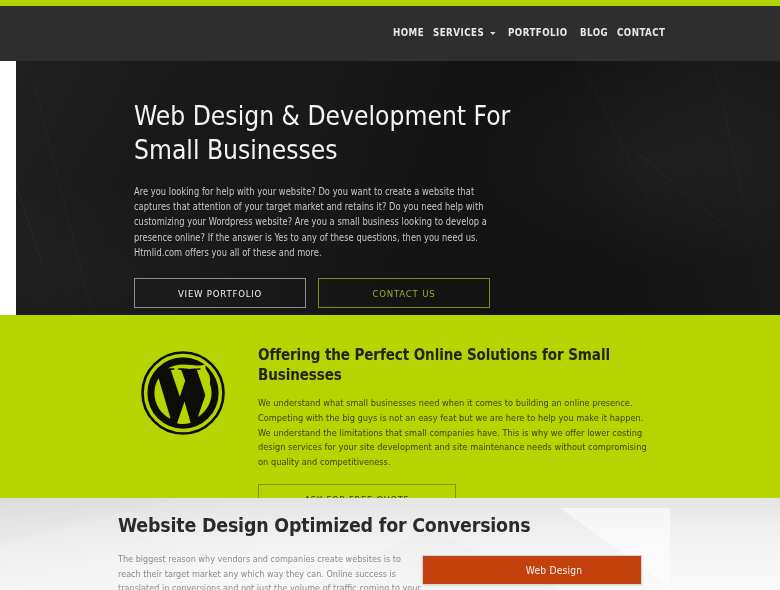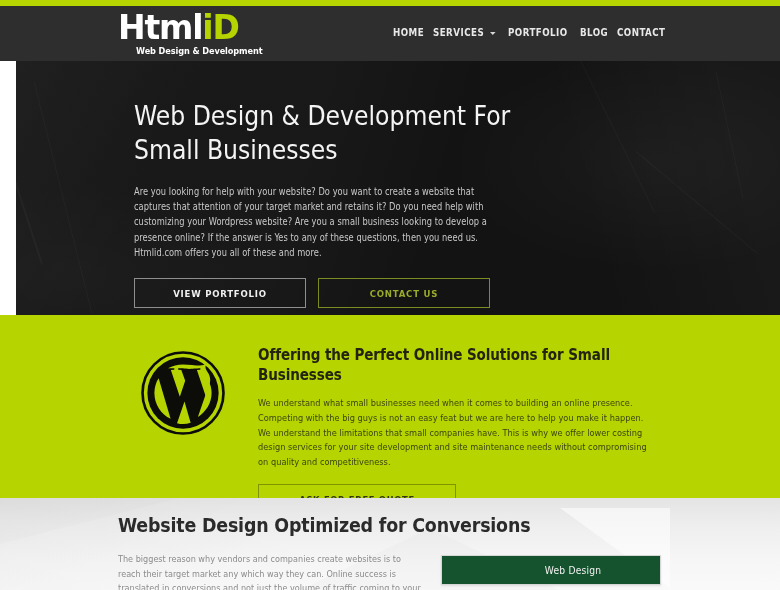--- a/index.html
+++ b/index.html
@@ -181,21 +181,21 @@
 
   .hero-buttons {
     margin-top: 18px;
     display: flex;
     gap: 12px;
   }
 
   .btn {
     font-family: "DejaVu Sans Condensed", "Liberation Sans Narrow", "Liberation Sans", sans-serif;
     font-size: 9.5px;
-    font-weight: bold;
+    font-weight: normal;
     letter-spacing: 0.8px;
     text-transform: uppercase;
     text-align: center;
     cursor: pointer;
     background: transparent;
     display: flex;
     align-items: center;
     justify-content: center;
     user-select: none;
   }
@@ -333,25 +333,25 @@
     font-family: "DejaVu Sans Condensed", "Liberation Sans Narrow", "Liberation Sans", sans-serif;
     font-size: 9.3px;
     line-height: 14.6px;
     color: #8b8b8b;
     transform: scaleX(0.97);
     transform-origin: left top;
   }
 
   .accordion-item {
     position: absolute;
-    left: 441px;
+    left: 422px;
     top: 555px;
     width: 220px;
     height: 30px;
-    background: #14532d;
+    background: #c2410c;
     border: 1px solid #d6d6d6;
     box-shadow: 0 1px 2px rgba(0,0,0,0.10);
     display: flex;
     align-items: center;
     justify-content: center;
     cursor: pointer;
     z-index: 5;
     padding-left: 44px;
   }
 
@@ -366,24 +366,20 @@
 </head>
 <body>
 
 <div class="page">
 
   <div class="top-accent"></div>
 
   <div class="header">
     <div class="header-inner">
 
-      <div class="logo">
-        <span class="logo-word"><span class="logo-main">Html</span><span class="logo-accent">iD</span></span>
-        <span class="logo-tagline">Web Design &amp; Development</span>
-      </div>
 
       <nav class="nav">
         <div class="nav-item">
           <span>HOME</span>
         </div>
         <div class="nav-item">
           <span>SERVICES</span>
           <span class="caret"></span>
         </div>
         <div class="nav-item">

